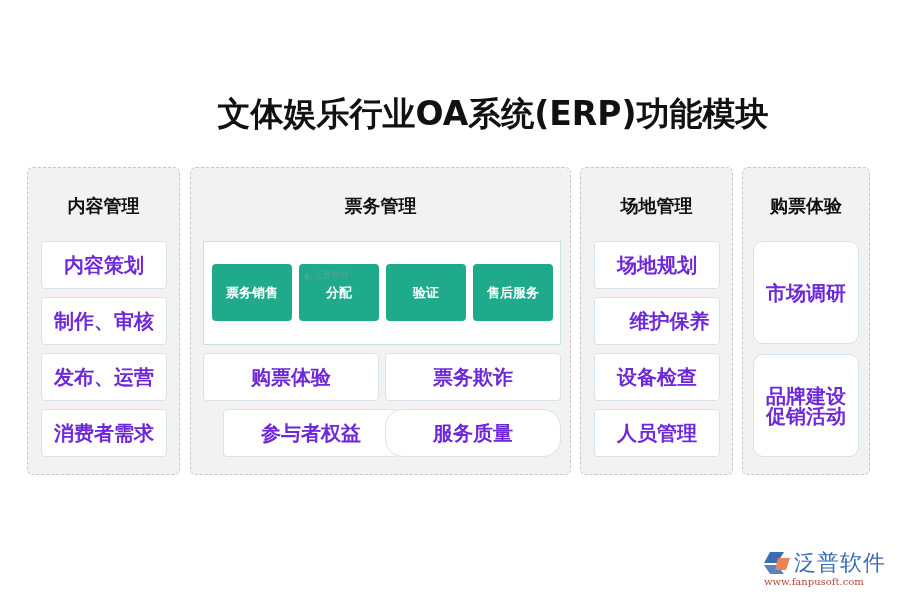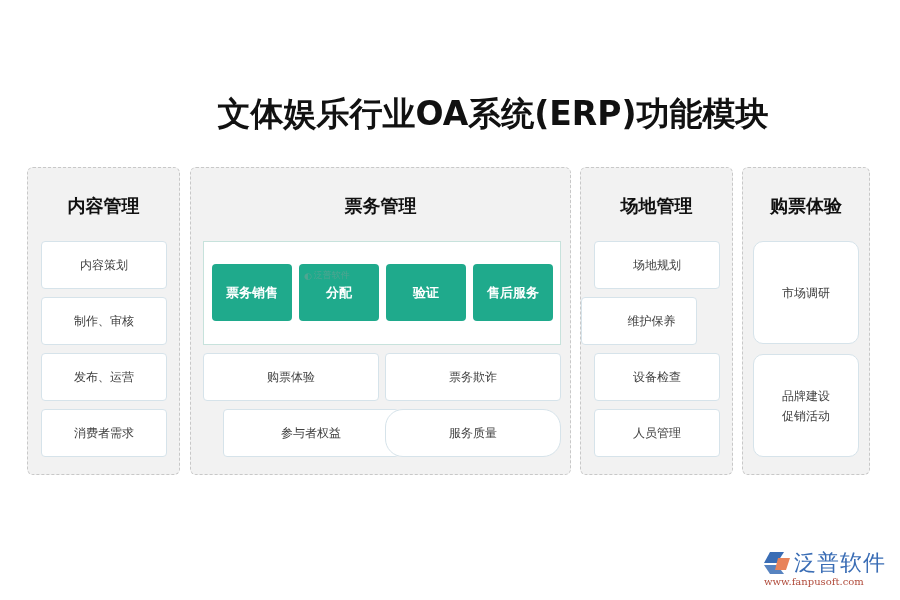--- a/index.html
+++ b/index.html
@@ -15,21 +15,21 @@
       position: absolute; top: 167px; height: 308px; background: #f2f2f2;
       border: 1.5px dashed #c8c8c8; border-radius: 6px; box-sizing: border-box;
     }
     .panel-title {
       position: absolute; left: 0; right: 0; top: 26px; text-align: center;
       font-size: 18px; font-weight: bold; color: #111111;
     }
     .item {
       position: absolute; background: #ffffff; border: 1px solid #d6e3ea; border-radius: 4px;
       box-sizing: border-box; display: flex; align-items: center; justify-content: center;
-      font-size: 12px; font-weight: normal; color: #404040; text-align: center; line-height: 20px;
+      font-size: 20px; font-weight: bold; color: #6d28d9; text-align: center; line-height: 20px;
     }
     .item.rounded { border-radius: 10px; }
     .ticket-box {
       position: absolute; left: 12px; top: 73px; width: 358px; height: 104px;
       background: #ffffff; border: 1.5px solid #c7e2dc; box-sizing: border-box;
     }
     .green-btn {
       position: absolute; top: 22px; width: 80px; height: 57px; background: #1faa8c;
       border-radius: 4px; color: #ffffff; font-size: 13px; font-weight: bold;
       display: flex; align-items: center; justify-content: center;
@@ -76,21 +76,21 @@
   </div>
   <div class="item" style="left:12px; top:185px; width:176px; height:48px;">购票体验</div>
   <div class="item" style="left:194px; top:185px; width:176px; height:48px;">票务欺诈</div>
   <div class="item" style="left:12px; top:241px; width:176px; height:48px;margin-left:20px;">参与者权益</div>
   <div class="item" style="left:194px; top:241px; width:176px; height:48px;border-radius:18px;">服务质量</div>
 </div>
 
 <div class="panel" style="left:580px; width:153px;">
   <div class="panel-title">场地管理</div>
   <div class="item" style="left:13px; top:73px; width:126px; height:48px;">场地规划</div>
-  <div class="item" style="left:0; top:129px; width:116px; height:48px;padding-left:25px;">维护保养</div>
+  <div class="item" style="left:13px; top:129px; width:126px; height:48px;padding-left:25px;">维护保养</div>
   <div class="item" style="left:13px; top:185px; width:126px; height:48px;">设备检查</div>
   <div class="item" style="left:13px; top:241px; width:126px; height:48px;">人员管理</div>
 </div>
 
 <div class="panel" style="left:742px; width:128px;">
   <div class="panel-title">购票体验</div>
   <div class="item rounded" style="left:10px; top:186px; width:106px; height:103px; white-space:pre-line;">品牌建设
 促销活动</div>
   <div class="item rounded" style="left:10px; top:73px; width:106px; height:103px;">市场调研</div>
 </div>

